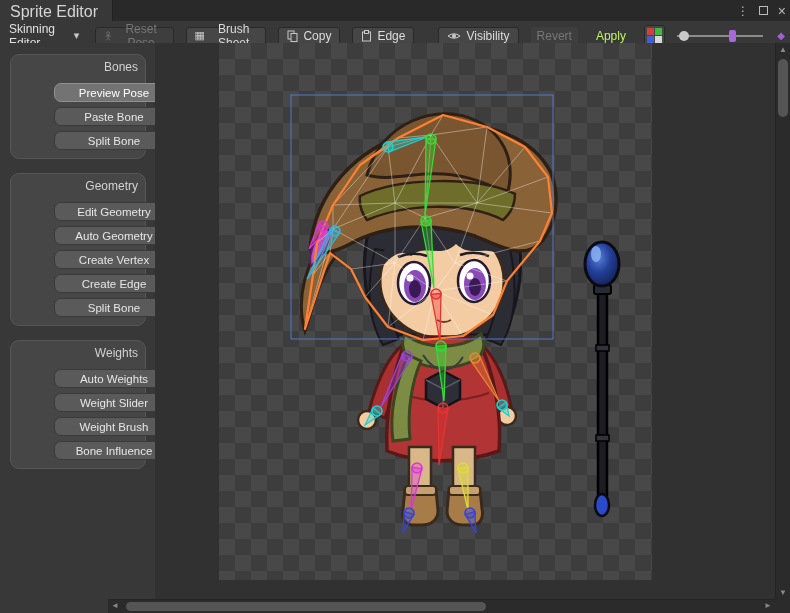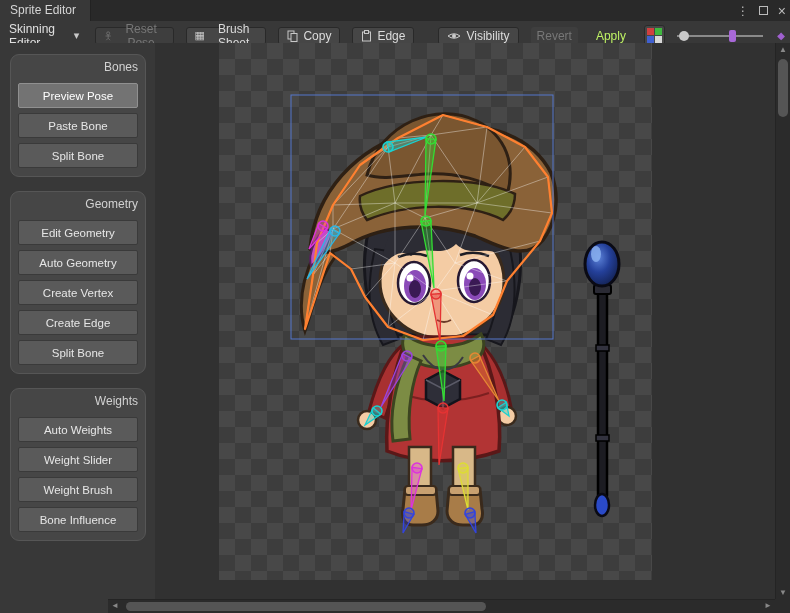--- a/index.html
+++ b/index.html
@@ -9,21 +9,21 @@
     position:relative; width:790px; height:613px; background:#383838;
     overflow:hidden; color:#d8d8d8; font-size:12px;
   }
   
   .titlebar {
     position:absolute; top:0; left:0; right:0; height:21px;
     background:#292929; display:flex; align-items:stretch;
   }
   .tab {
     background:#383838; padding:3px 14px 0 10px; color:#d5d5d5;
-    border-right:1px solid #222; font-size:12px;
+    border-right:1px solid #222; font-size:16px;
   }
   .win-controls {
     position:absolute; right:4px; top:0; height:21px; display:flex;
     align-items:center; gap:10px; color:#bbb;
   }
   .win-box { width:9px; height:9px; border:1px solid #bbb; display:inline-block; }
   
   .toolbar {
     position:absolute; top:21px; left:0; right:0; height:30px;
     background:#383838; border-bottom:1px solid #262626;
@@ -49,23 +49,23 @@
   .diamond { color:#a060d0; font-size:10px; margin-left:2px; }
   
   .left-panel { position:absolute; top:43px; left:0; width:155px; bottom:14px; background:#383838; }
   .group {
     margin:11px 9px 0 10px; background:#464646; border:1px solid #565656;
     border-radius:9px; padding:3px 7px 8px 7px;
   }
   .group + .group { margin-top:14px; }
   .group-title { text-align:right; color:#d2d2d2; font-size:12px; padding:2px 0 4px; }
   .tool-btn {
-    display:block; width:100%; margin-top:5px; height:25px;
-    background:#5a5a5a; border:1px solid #3a3a3a; border-radius:2px;
-    color:#e6e6e6; font-size:11.5px; font-family:inherit; text-align:center; cursor:default;
+    display:block; width:100%; margin-top:5px; height:19px;
+    background:#5a5a5a; border:1px solid #3a3a3a; border-radius:7px;
+    color:#e6e6e6; font-size:11.5px; font-family:inherit; text-align:center; cursor:default;margin-left:36px;
   }
   .tool-btn.active { background:#737373; border-color:#909090; color:#fff; }
   
   .canvas { position:absolute; left:155px; top:43px; width:620px; bottom:14px; background:#313131; overflow:hidden; }
   .checker {
     position:absolute; left:64px; top:0; width:433px; height:537px;
     background-color:#3d3d3d;
     background-image:
       linear-gradient(45deg,#484848 25%,transparent 25%,transparent 75%,#484848 75%),
       linear-gradient(45deg,#484848 25%,transparent 25%,transparent 75%,#484848 75%);

